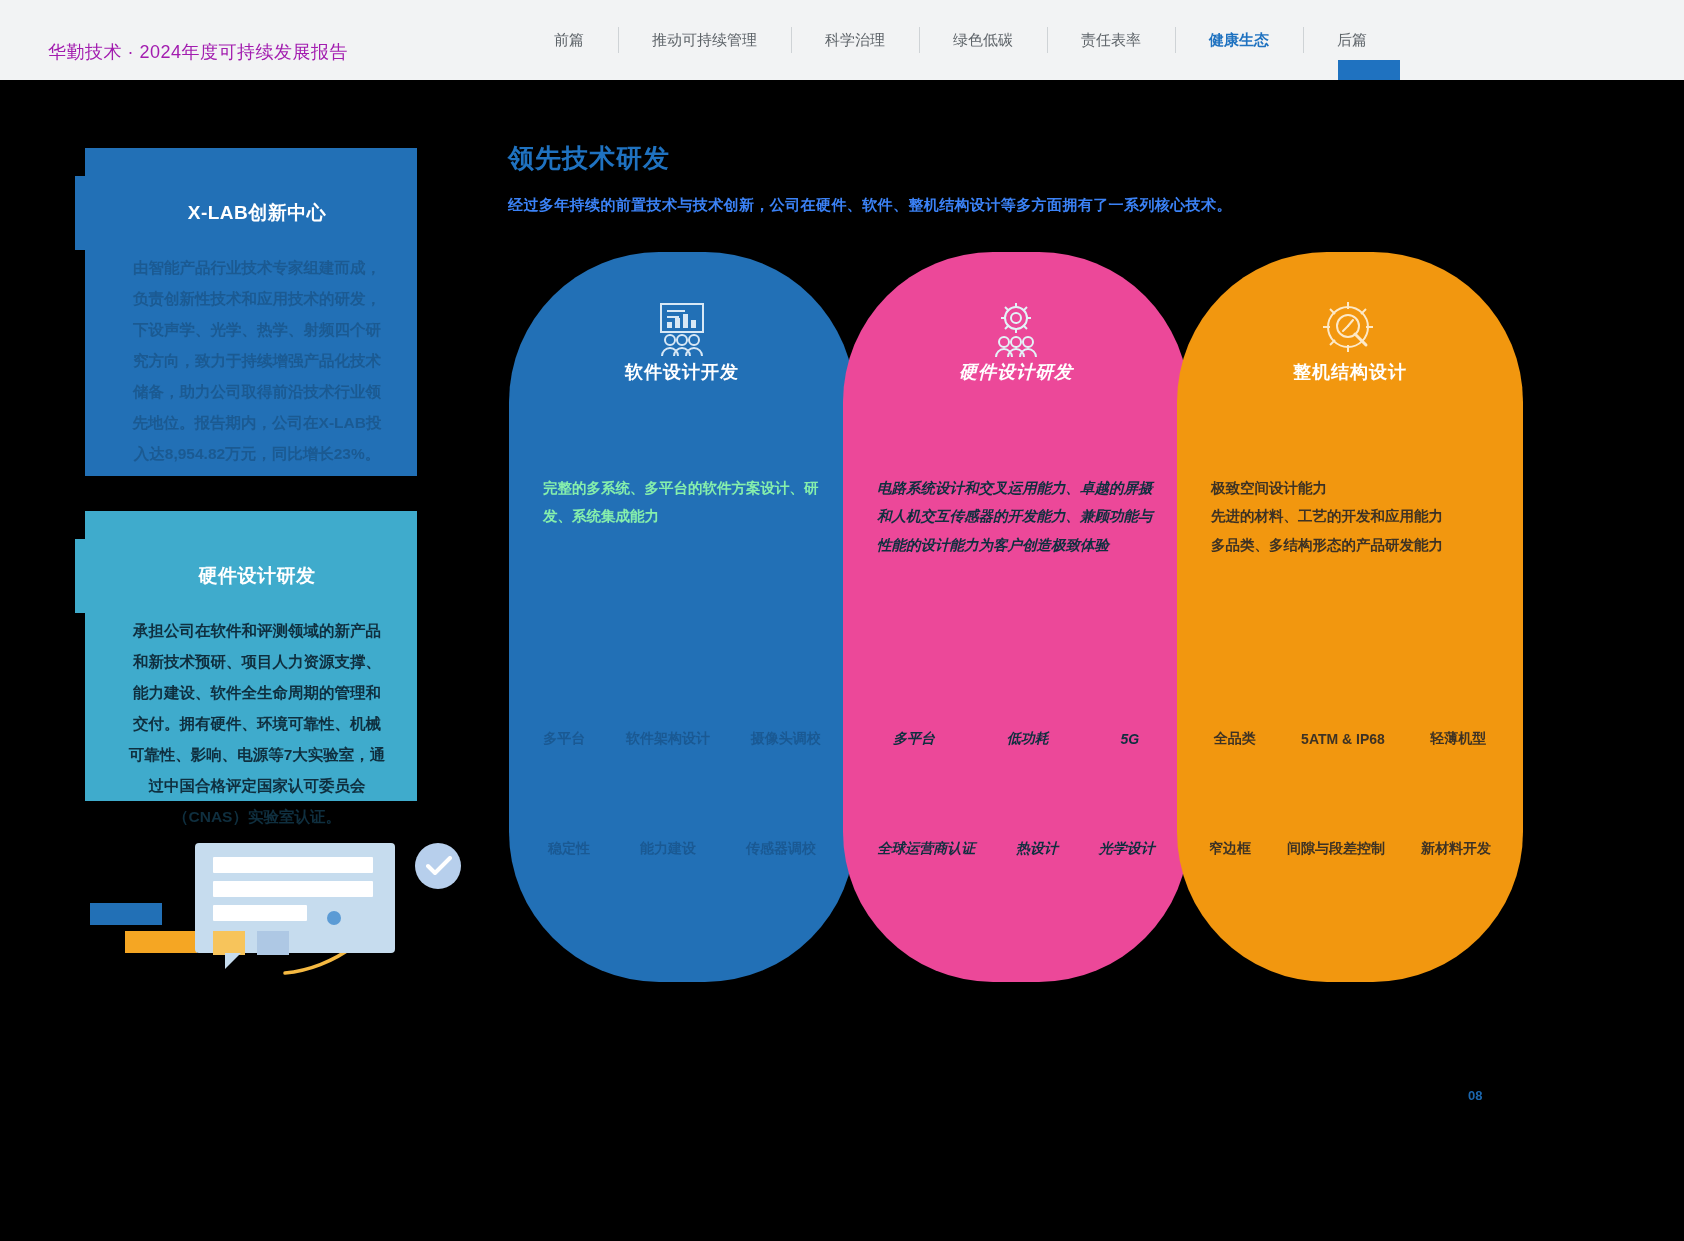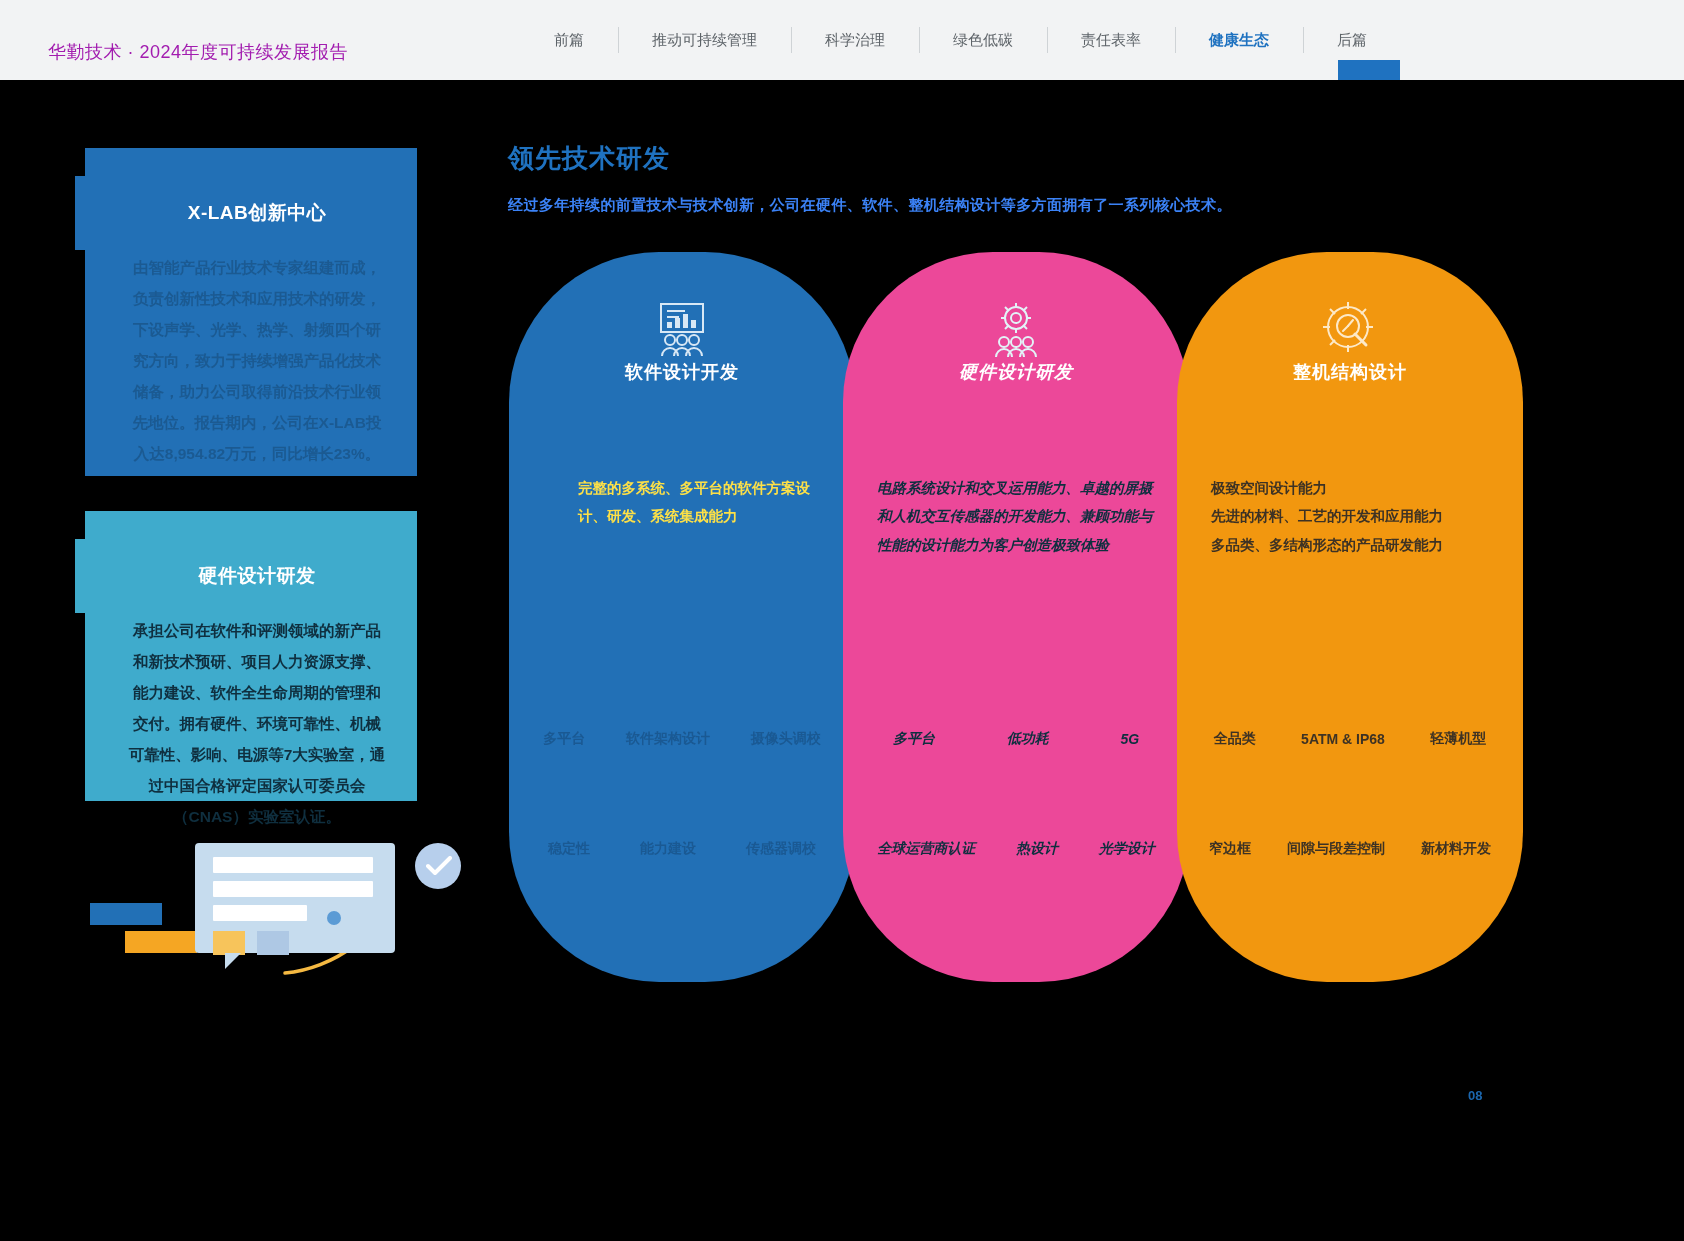--- a/index.html
+++ b/index.html
@@ -112,21 +112,21 @@
 
   .pill-icon { position:absolute; left:0; right:0; top:46px; display:flex; justify-content:center; }
   .pill-title {
     position:absolute; left:0; right:0; top:108px; text-align:center;
     font-size:18px; font-weight:bold; letter-spacing:1px;
   }
   .pill-desc {
     position:absolute; left:34px; right:34px; top:222px;
     font-size:14.5px; line-height:1.95; font-weight:bold;
   }
-  #pill-0 .pill-desc { color:#fde047;margin-left:35px; }
+  #pill-0 .pill-desc { color:#86efac; }
   #pill-1 .pill-desc { color:#0f2f3f; }
   #pill-2 .pill-desc { color:#3d3224; }
 
   .tag-row {
     position:absolute; left:14px; right:14px;
     display:flex; justify-content:space-around; align-items:center;
     font-size:14px; font-weight:bold; white-space:nowrap;
   }
   .tag-row.r1 { top:478px; }
   .tag-row.r2 { top:588px; }

